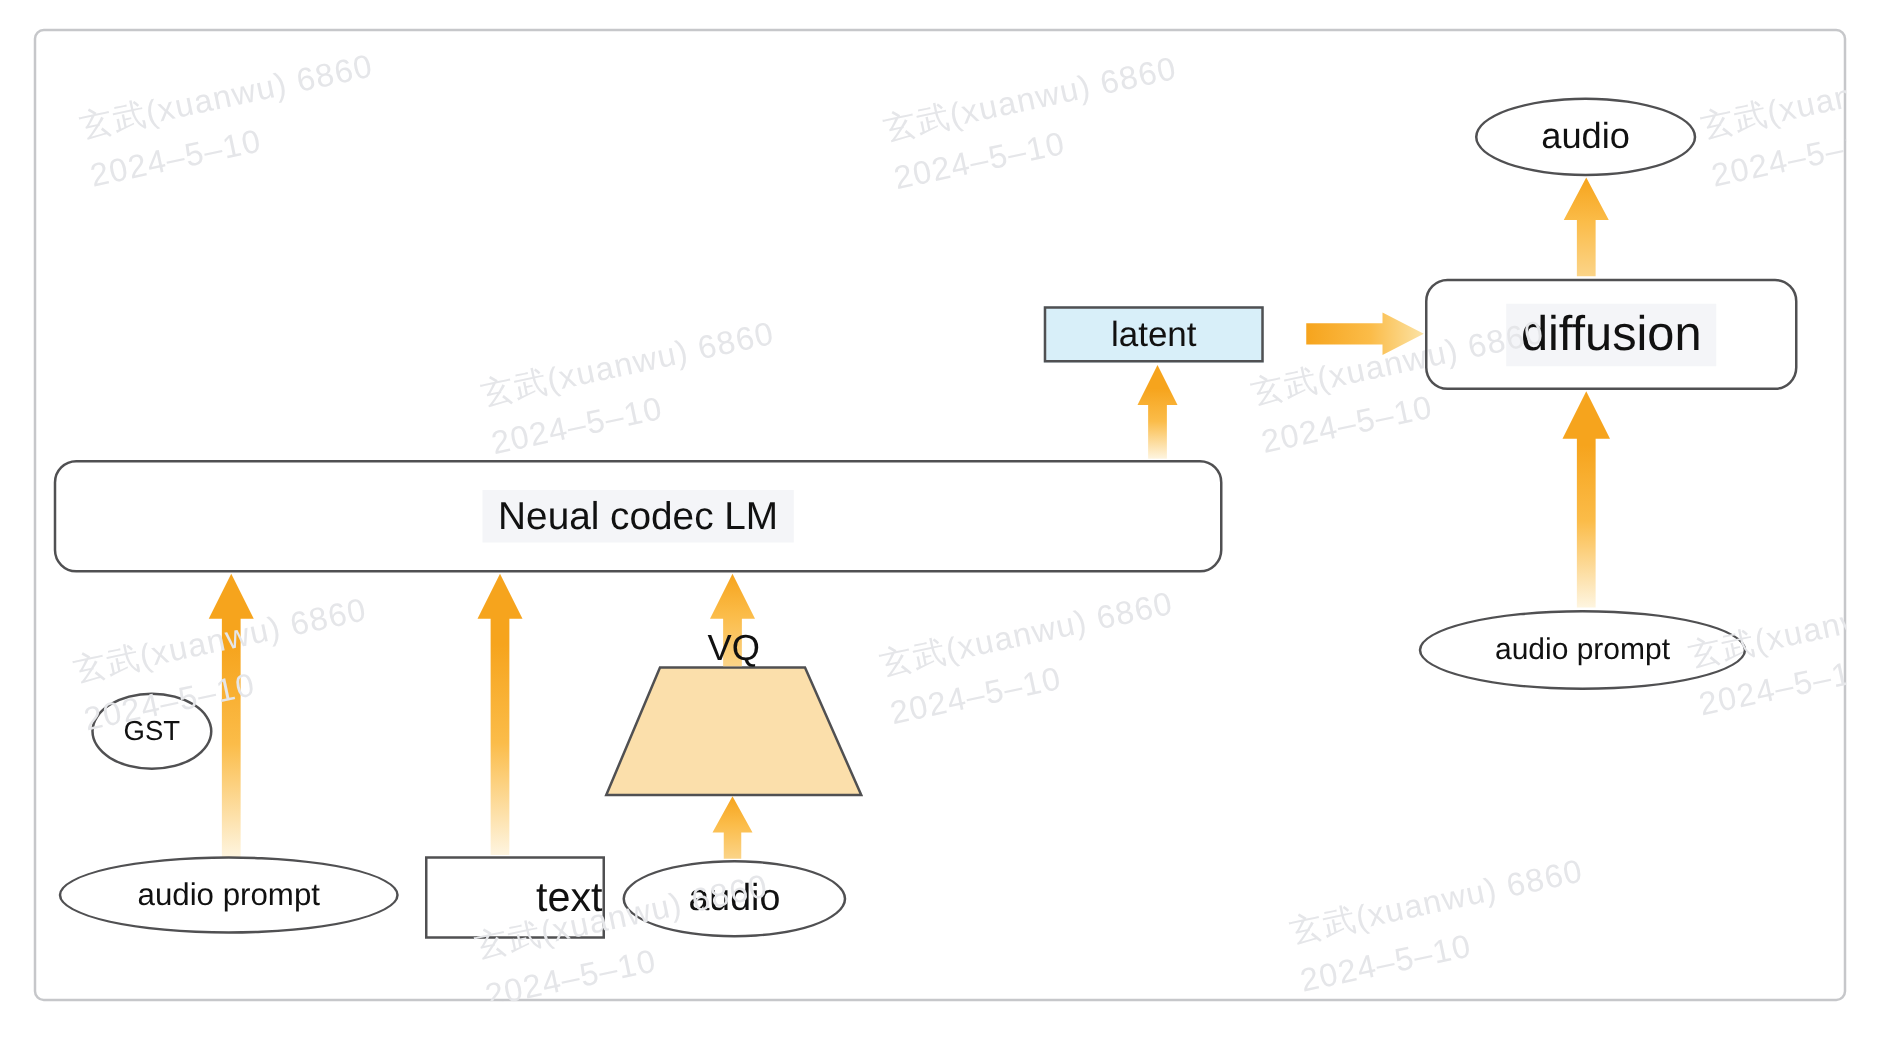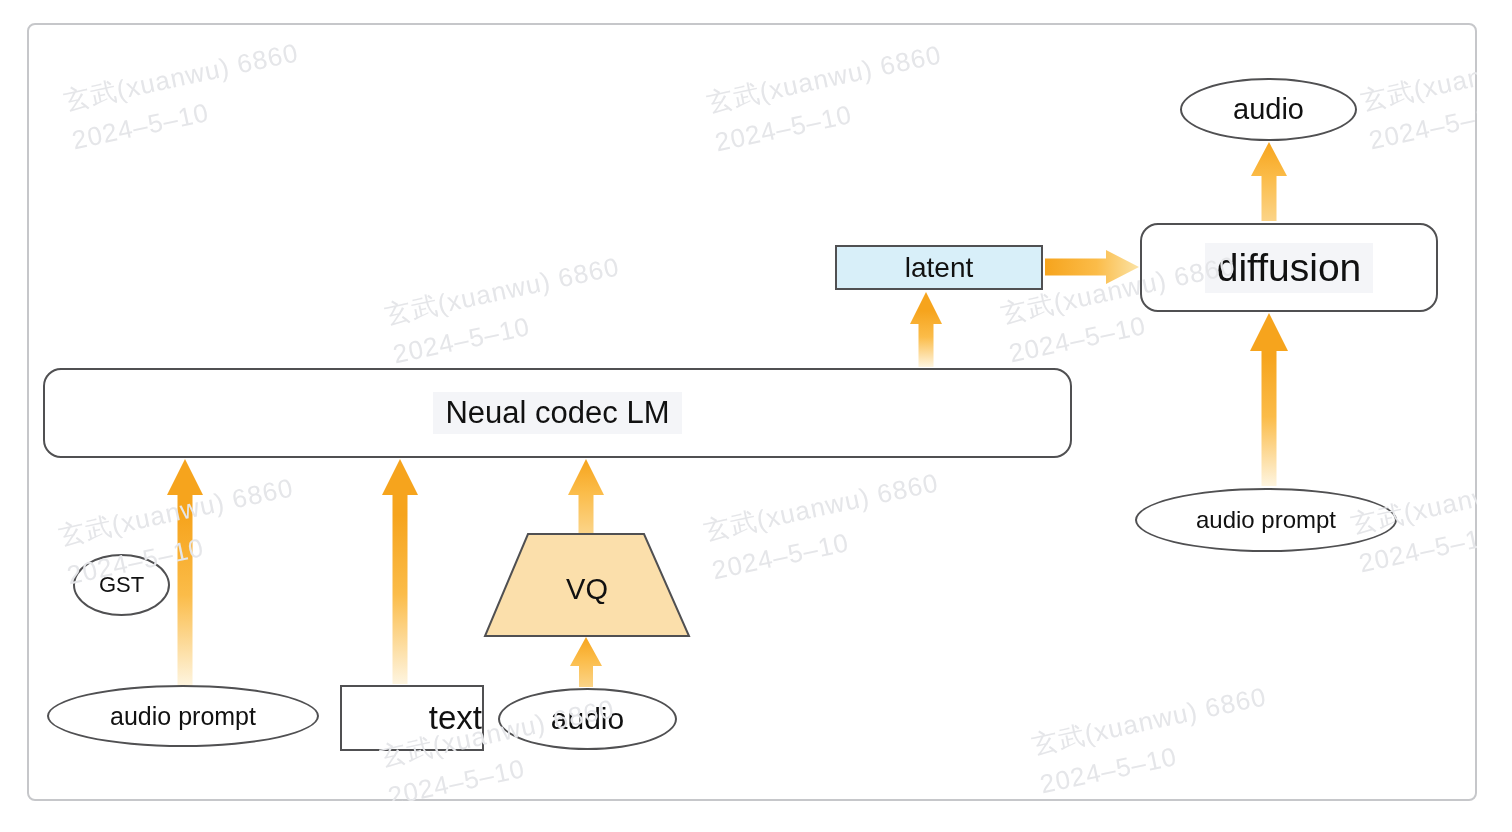--- a/index.html
+++ b/index.html
@@ -12,32 +12,32 @@
     border:2px solid var(--frame-border,#C6C7CA);border-radius:8px;box-sizing:border-box;
   }
   svg.layer{position:absolute;left:0;top:0;}
   .shape{position:absolute;box-sizing:border-box;background:#fff;
     border:2px solid var(--shape-border,#505052);
     display:flex;align-items:center;justify-content:center;}
   .ellipse{border-radius:50%;text-align:right;}
   .rounded{border-radius:18px;}
   .lbl{white-space:nowrap;}
   .lbl.hl{background:var(--label-bg,#F4F5F8);padding:3px 12px;}
-  .lm-box{left:43px;top:368px;width:1029px;height:90px;font-size:31px;}
-  .latent-box{left:835px;top:245px;width:208px;height:45px;font-size:28px;
+  .lm-box{left:43px;top:368px;width:935px;height:90px;font-size:31px;}
+  .latent-box{left:835px;top:245px;width:176px;height:45px;font-size:28px;
     background:var(--latent-fill,#D8EFF9);}
   .diffusion-box{left:1140px;top:223px;width:298px;height:89px;font-size:39px;}
   .audio-top{left:1180px;top:78px;width:177px;height:63px;font-size:29px;}
   .audio-prompt-right{left:1135px;top:488px;width:262px;height:64px;font-size:24px;}
   .gst{left:73px;top:554px;width:97px;height:62px;font-size:22px;}
   .audio-prompt-left{left:47px;top:685px;width:272px;height:62px;font-size:25px;}
   .text-box{left:340px;top:685px;width:144px;height:66px;font-size:33px;justify-content:flex-end;}
   .audio-bottom{left:498px;top:688px;width:179px;height:62px;font-size:30px;}
-  .vq-label{position:absolute;left:485px;top:538px;width:204px;height:102px;
-    display:flex;align-items:center;justify-content:center;font-size:29px;background:transparent;border:none;}
+  .vq-label{position:absolute;left:485px;top:503px;width:204px;height:102px;
+    display:flex;justify-content:center;font-size:29px;background:transparent;border:none;}
   .wm-layer{position:absolute;left:27px;top:23px;width:1450px;height:778px;overflow:hidden;pointer-events:none;}
   .wm{
     position:absolute;color:var(--watermark,#E5E6E9);font-size:26px;line-height:40px;
     transform:rotate(-12deg);transform-origin:left top;white-space:nowrap;letter-spacing:1px;
   }
   .wm span{display:block;}
 </style>
 </head>
 <body>
 

